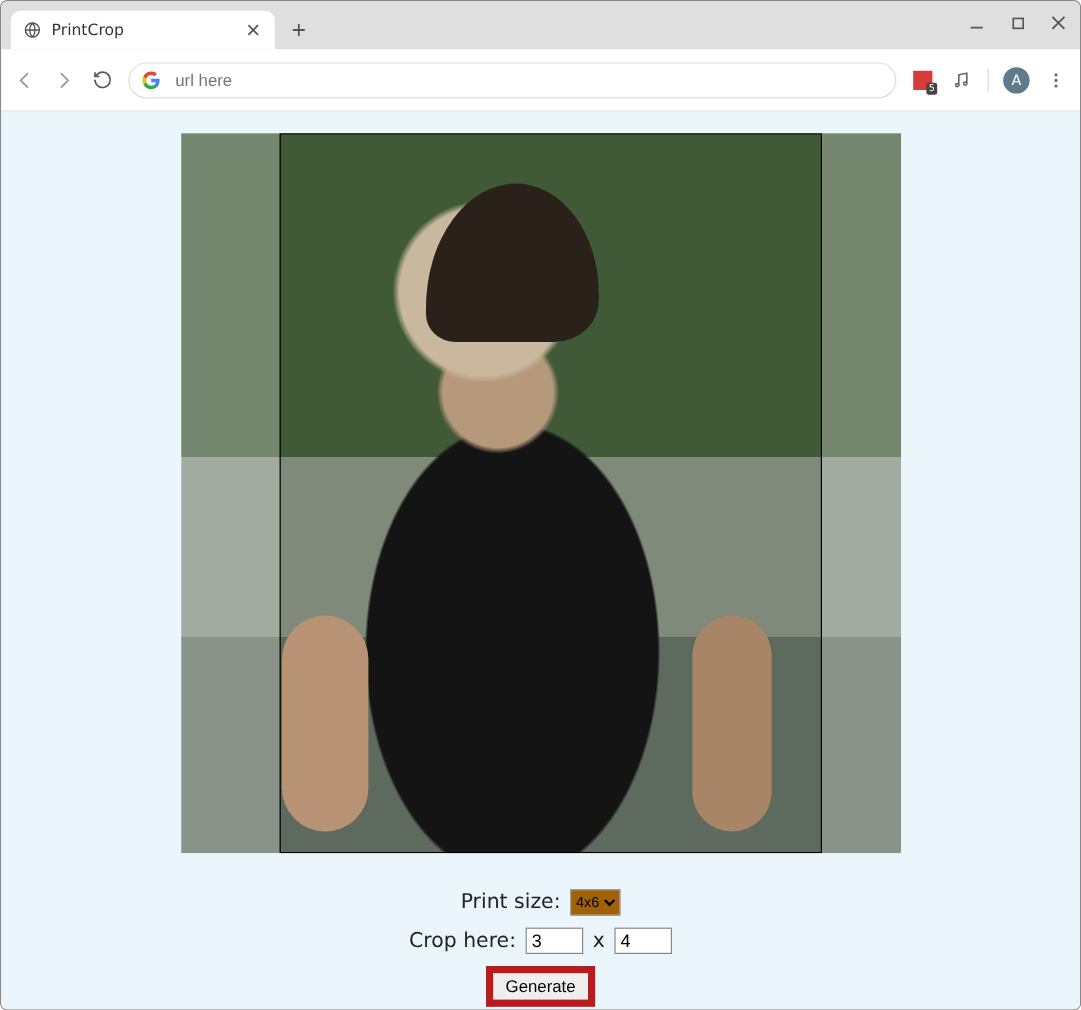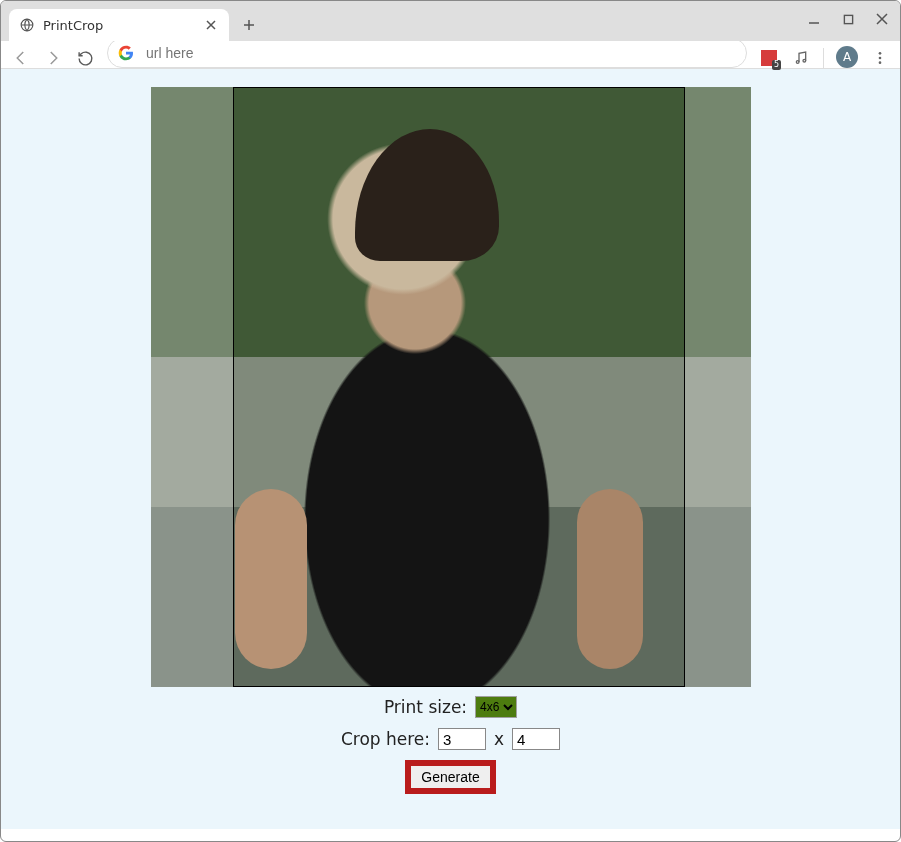--- a/index.html
+++ b/index.html
@@ -47,25 +47,25 @@
     margin-left:6px; margin-bottom:2px;
   }
   .winbtns {
     position:absolute; right:8px; top:8px;
     display:flex; gap:14px;
     color:#555;
   }
   .winbtns span { width:20px;height:20px;display:flex;align-items:center;justify-content:center;cursor:pointer;}
   
   .toolbar {
-    height:28px;
+    height:52px;
     background:#fff;
     border-bottom:1px solid #ddd;
     display:flex;
-    align-items:flex-end;
+    align-items:center;
     padding:0 10px;
     gap:12px;
   }
   .toolbar .navbtn {
     width:20px;height:20px;display:flex;align-items:center;justify-content:center;
     color:#9a9a9a; cursor:pointer;
   }
   .toolbar .navbtn.enabled { color:#5a5a5a; }
   .omnibox {
     flex:1;
@@ -135,32 +135,32 @@
   .photo-dim-r{ right:0; width:66px;}
   .crop-rect {
     position:absolute;
     top:0; bottom:0;
     left:82px; right:66px;
     border:1px solid #000;
     cursor:move;
   }
   
   .controls {
-    margin-top:9px;
+    margin-top:30px;
     font-size:17px;
     color:#222;
     display:flex;
     flex-direction:column;
     align-items:center;
     gap:10px;
   }
   .row { display:flex; align-items:center; gap:8px;}
   .row select {
     font-size:12px; height:22px;
-    border:1px solid #a0a0a0; background:#4d7c0f;
+    border:1px solid #a0a0a0; background:#a16207;
   }
   .row input[type=text]{
     width:48px; height:22px; font-size:15px;
     border:1px solid #888; padding:0 4px;
   }
   .gen {
     font-size:14px; padding:3px 10px;
     border:6px solid #b91c1c; background:#efefef; cursor:pointer;
   }
 </style>

